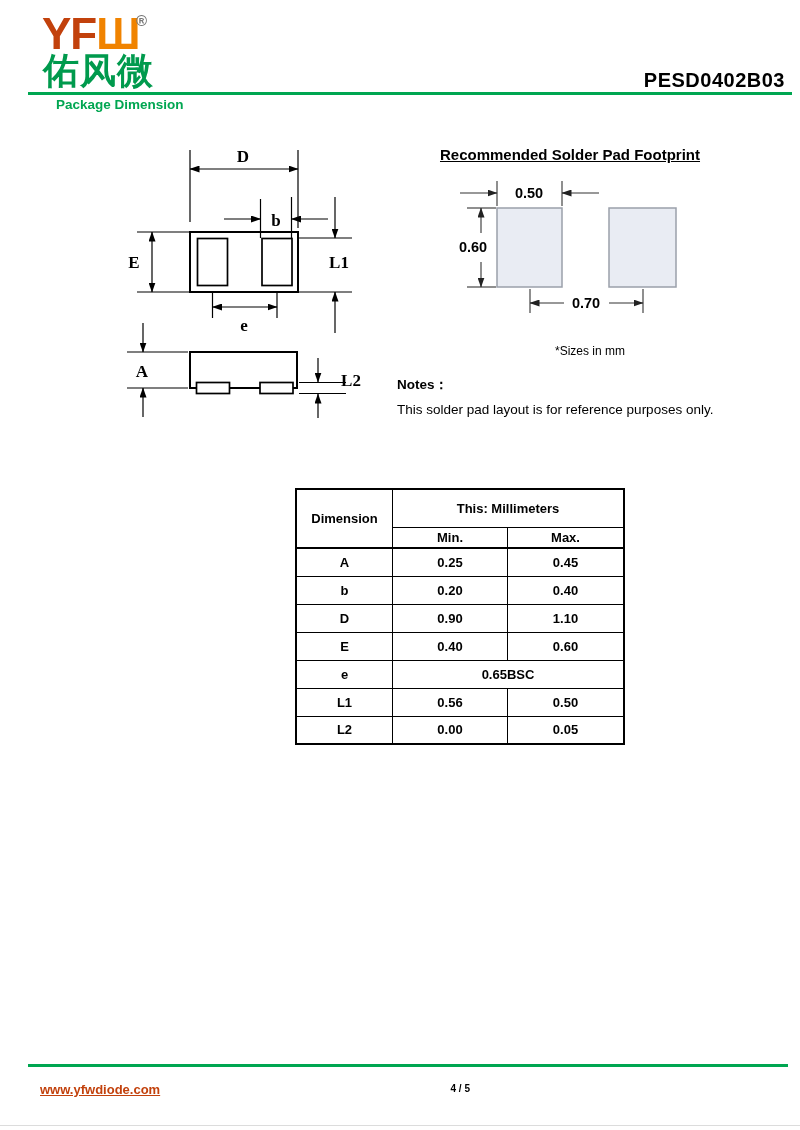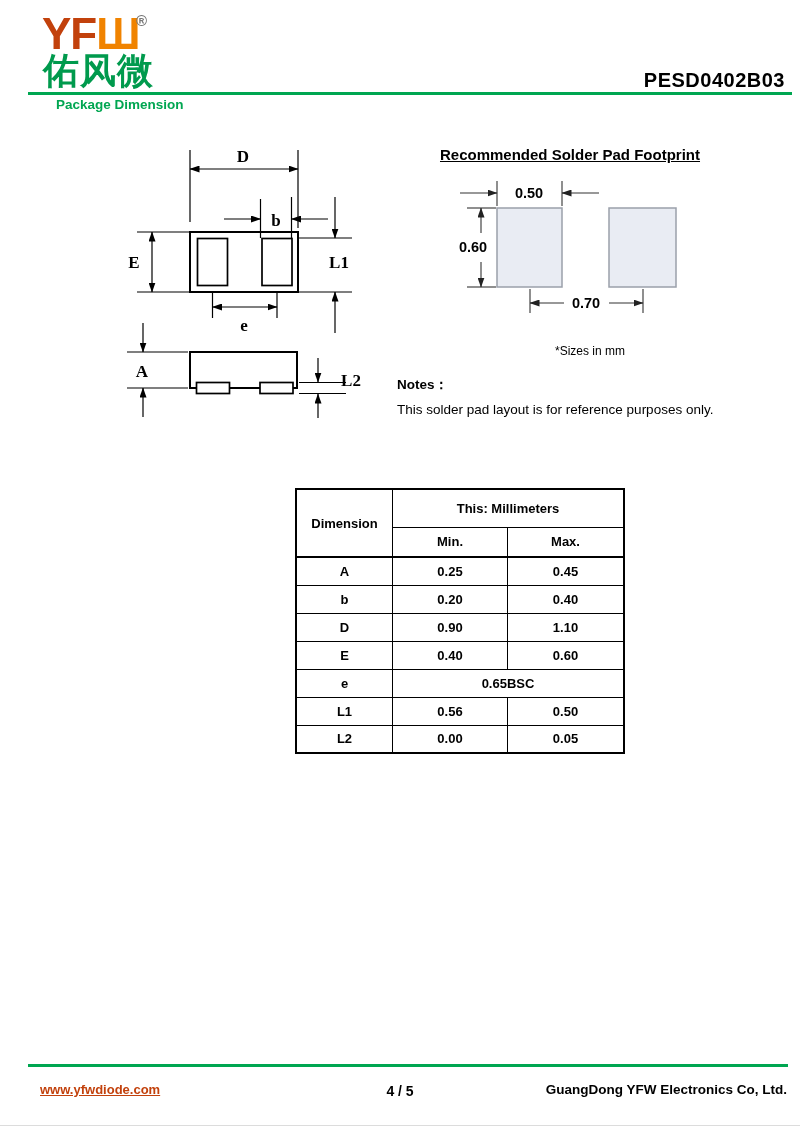--- a/index.html
+++ b/index.html
@@ -27,30 +27,30 @@
   
   .dim-table-wrap{left:247px;top:488px;margin-left:48px;}
   table.dim{border-collapse:collapse;table-layout:fixed;font-weight:bold;}
   table.dim td,table.dim th{border:1px solid #000;text-align:center;padding:0;
       font-size:13px;font-weight:bold;font-family:"Liberation Sans",sans-serif;}
   table.dim{border:2px solid #000;}
   .col-dim{width:95px;}
   .col-min{width:114px;}
   .col-max{width:115px;}
   .hrow1{height:38px;font-size:14px;}
-  .hrow2{height:30px;font-size:13.5px;}
+  .hrow2{height:21px;font-size:13.5px;}
   th.dim-head{font-size:14px;}
   .hsep{border-bottom:2px solid #000 !important;}
   tr.data{height:28px;}
 
   
   .rule-bottom{left:28px;right:12px;top:1064px;}
   .footer-link{left:40px;top:1082px;font-size:13px;font-weight:bold;color:#c2410c;
       text-decoration:underline;cursor:pointer;}
-  .footer-page{left:330px;top:1083px;width:140px;text-align:center;font-size:14px;font-weight:bold;}
+  .footer-page{left:330px;top:1083px;width:140px;text-align:right;font-size:10px;font-weight:bold;}
   .footer-company{right:13px;top:1082px;font-size:13.5px;font-weight:bold;}
   .bottom-edge{left:0;top:1125px;width:800px;height:1px;background:#dcdcdc;}
 
   
   .dimlbl{font-family:"Liberation Serif",serif;font-weight:bold;font-size:17px;fill:#000;}
   .numlbl{font-family:"Liberation Sans",sans-serif;font-weight:bold;font-size:14.5px;fill:#000;}
 </style>
 </head>
 <body>
 
@@ -220,16 +220,15 @@
         <td>0.00</td>
         <td>0.05</td>
       </tr>
     </tbody>
       </table>
   </div>
 
   <div class="abs green-rule rule-bottom"></div>
   <a class="abs footer-link">www.yfwdiode.com</a>
   <div class="abs footer-page">4 / 5</div>
-  <div class="abs footer-company">GuangDong YFW Electronics Co, Ltd.</div>
   <div class="abs bottom-edge"></div>
 
 </div>
 
 </body></html>

